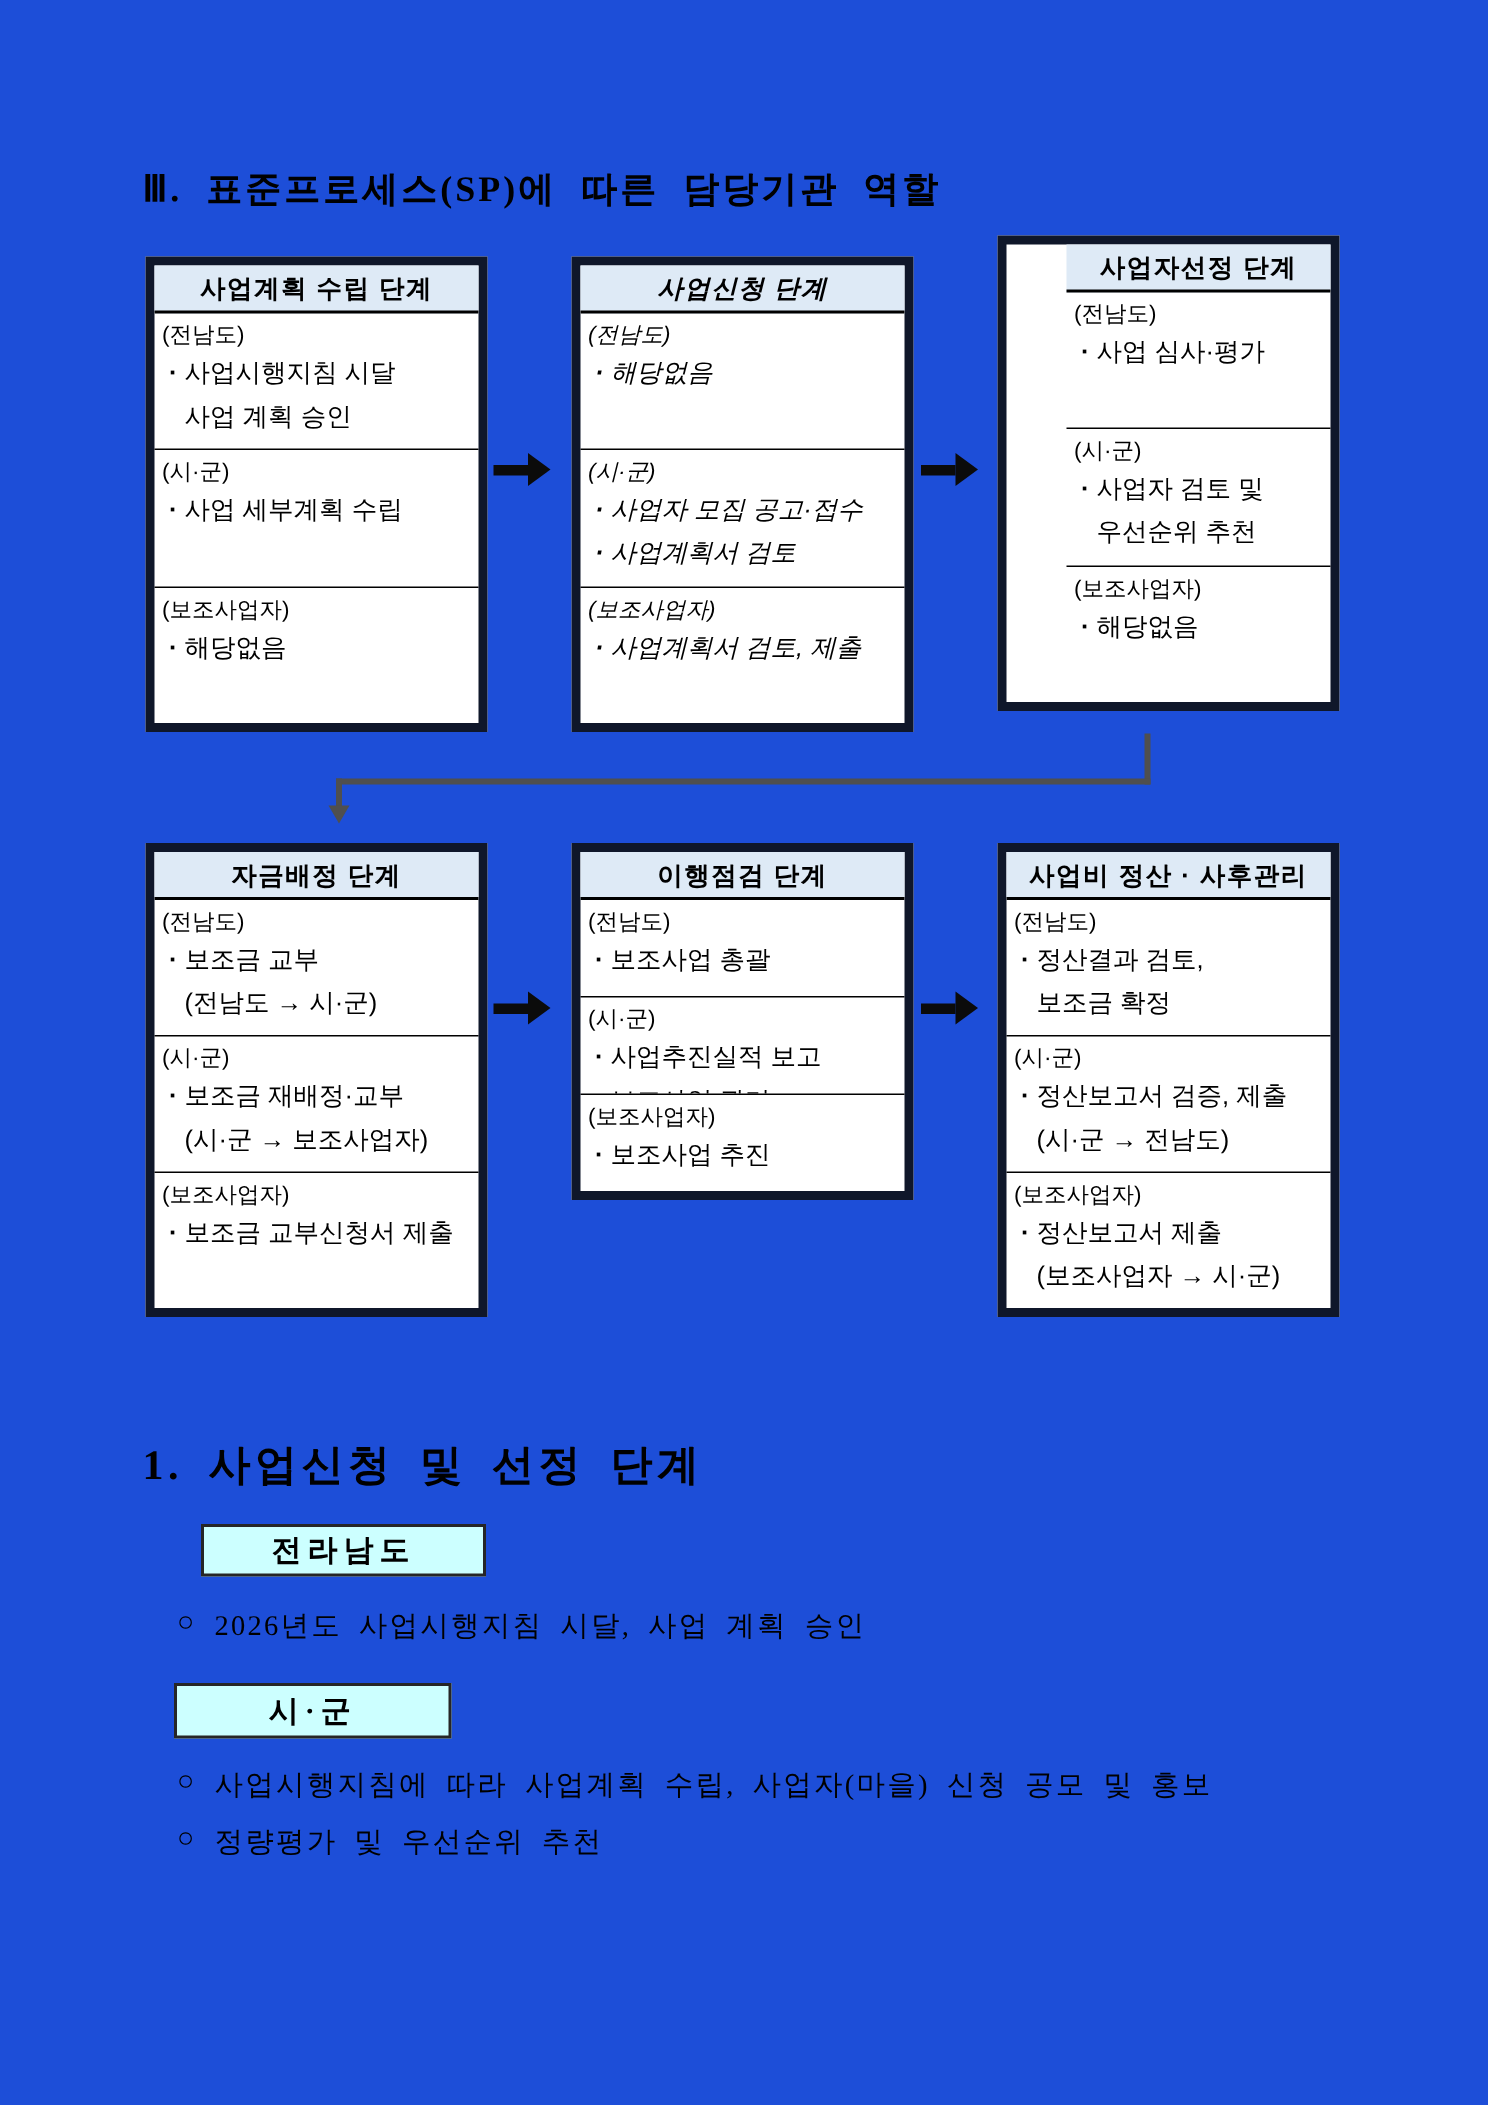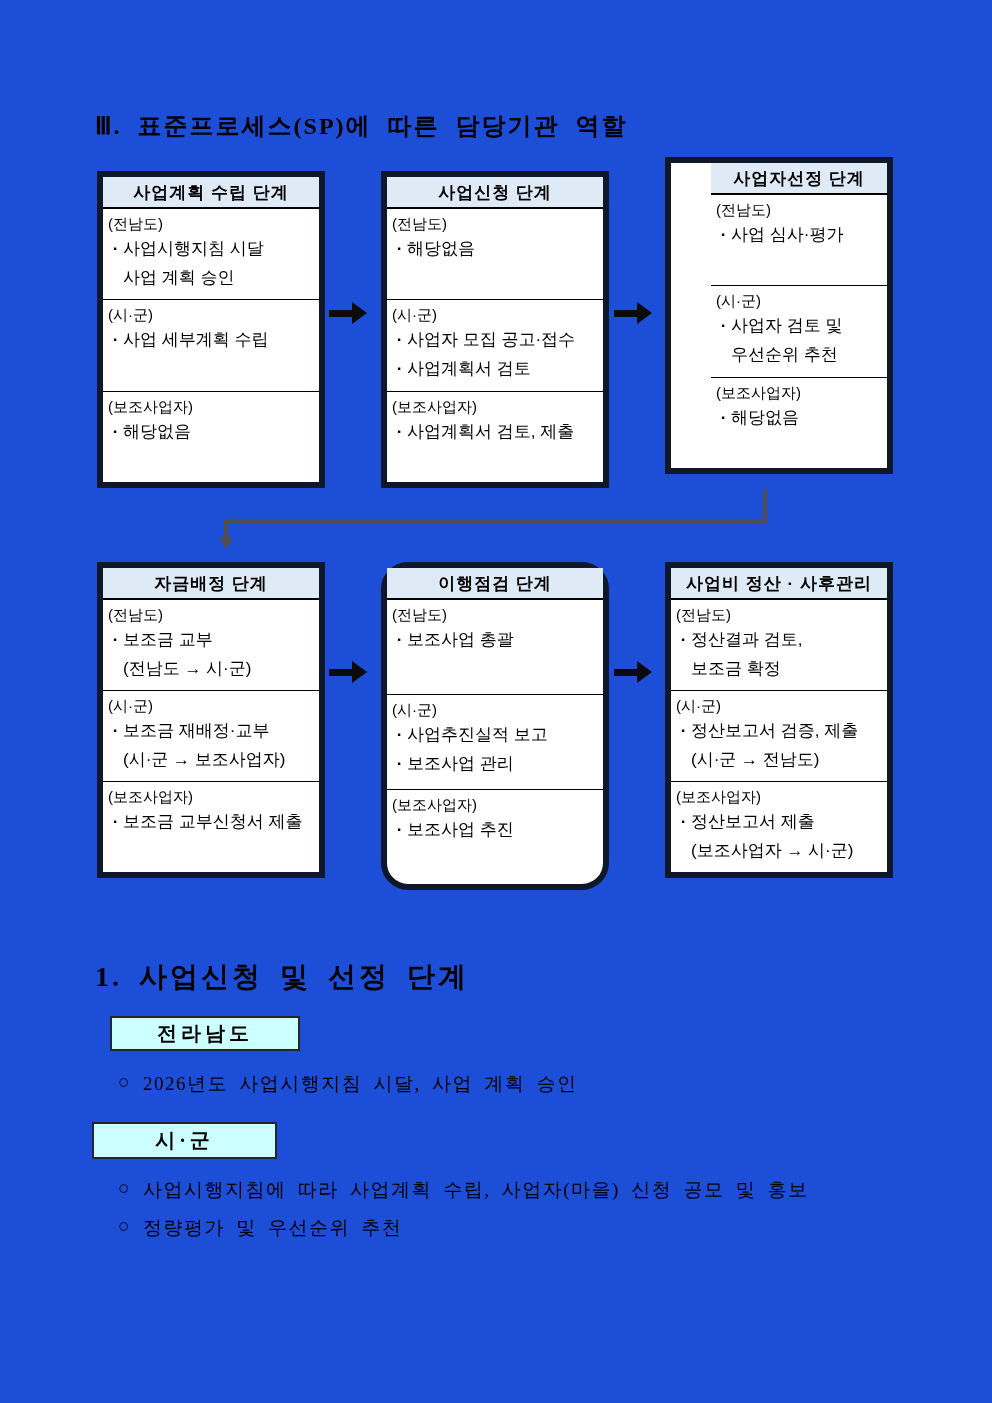--- a/index.html
+++ b/index.html
@@ -57,21 +57,21 @@
     position:absolute;left:95px;top:958px;margin:0;
     font-family:"Liberation Serif", serif;
     font-size:28px;font-weight:600;
     letter-spacing:3px;word-spacing:7px;white-space:nowrap;
   }
   .label-box{
     position:absolute;background:#CCFFFF;border:2px solid #262626;
     box-sizing:border-box;
     display:flex;align-items:center;justify-content:center;
     font-family:"Liberation Serif", serif;
-    font-size:20px;font-weight:bold;letter-spacing:4px;
+    font-size:20px;font-weight:bold;letter-spacing:4px;margin-left:24px;
   }
   .doc-bullet{
     position:absolute;display:flex;
     font-family:"Liberation Serif", serif;
     font-size:19px;letter-spacing:1.5px;word-spacing:5px;
     white-space:nowrap;
   }
   .doc-bullet .marker{flex:none;margin-right:12px;}
 </style>
 </head>
@@ -105,21 +105,21 @@
       </div>
       <div class="fbox-section">
         <div class="sec-label">(보조사업자)</div>
         <div class="sec-line">
           <span class="bullet">·</span>
           <span class="line-text">해당없음</span>
         </div>
       </div>
     </div>
 
-    <div class="fbox" style="left:381px;top:171px;">
+    <div class="fbox" style="left:381px;top:171px;font-style:italic;">
       <div class="fbox-header">사업신청 단계</div>
       <div class="fbox-section">
         <div class="sec-label">(전남도)</div>
         <div class="sec-line">
           <span class="bullet">·</span>
           <span class="line-text">해당없음</span>
         </div>
       </div>
       <div class="fbox-section">
         <div class="sec-label">(시·군)</div>
@@ -196,21 +196,21 @@
       </div>
       <div class="fbox-section">
         <div class="sec-label">(보조사업자)</div>
         <div class="sec-line">
           <span class="bullet">·</span>
           <span class="line-text">보조금 교부신청서 제출</span>
         </div>
       </div>
     </div>
 
-    <div class="fbox" style="left:381px;top:562px;height:328px;border-radius:27px;">
+    <div class="fbox" style="left:381px;top:562px;height:238px;">
       <div class="fbox-header">이행점검 단계</div>
       <div class="fbox-section">
         <div class="sec-label">(전남도)</div>
         <div class="sec-line">
           <span class="bullet">·</span>
           <span class="line-text">보조사업 총괄</span>
         </div>
       </div>
       <div class="fbox-section">
         <div class="sec-label">(시·군)</div>

